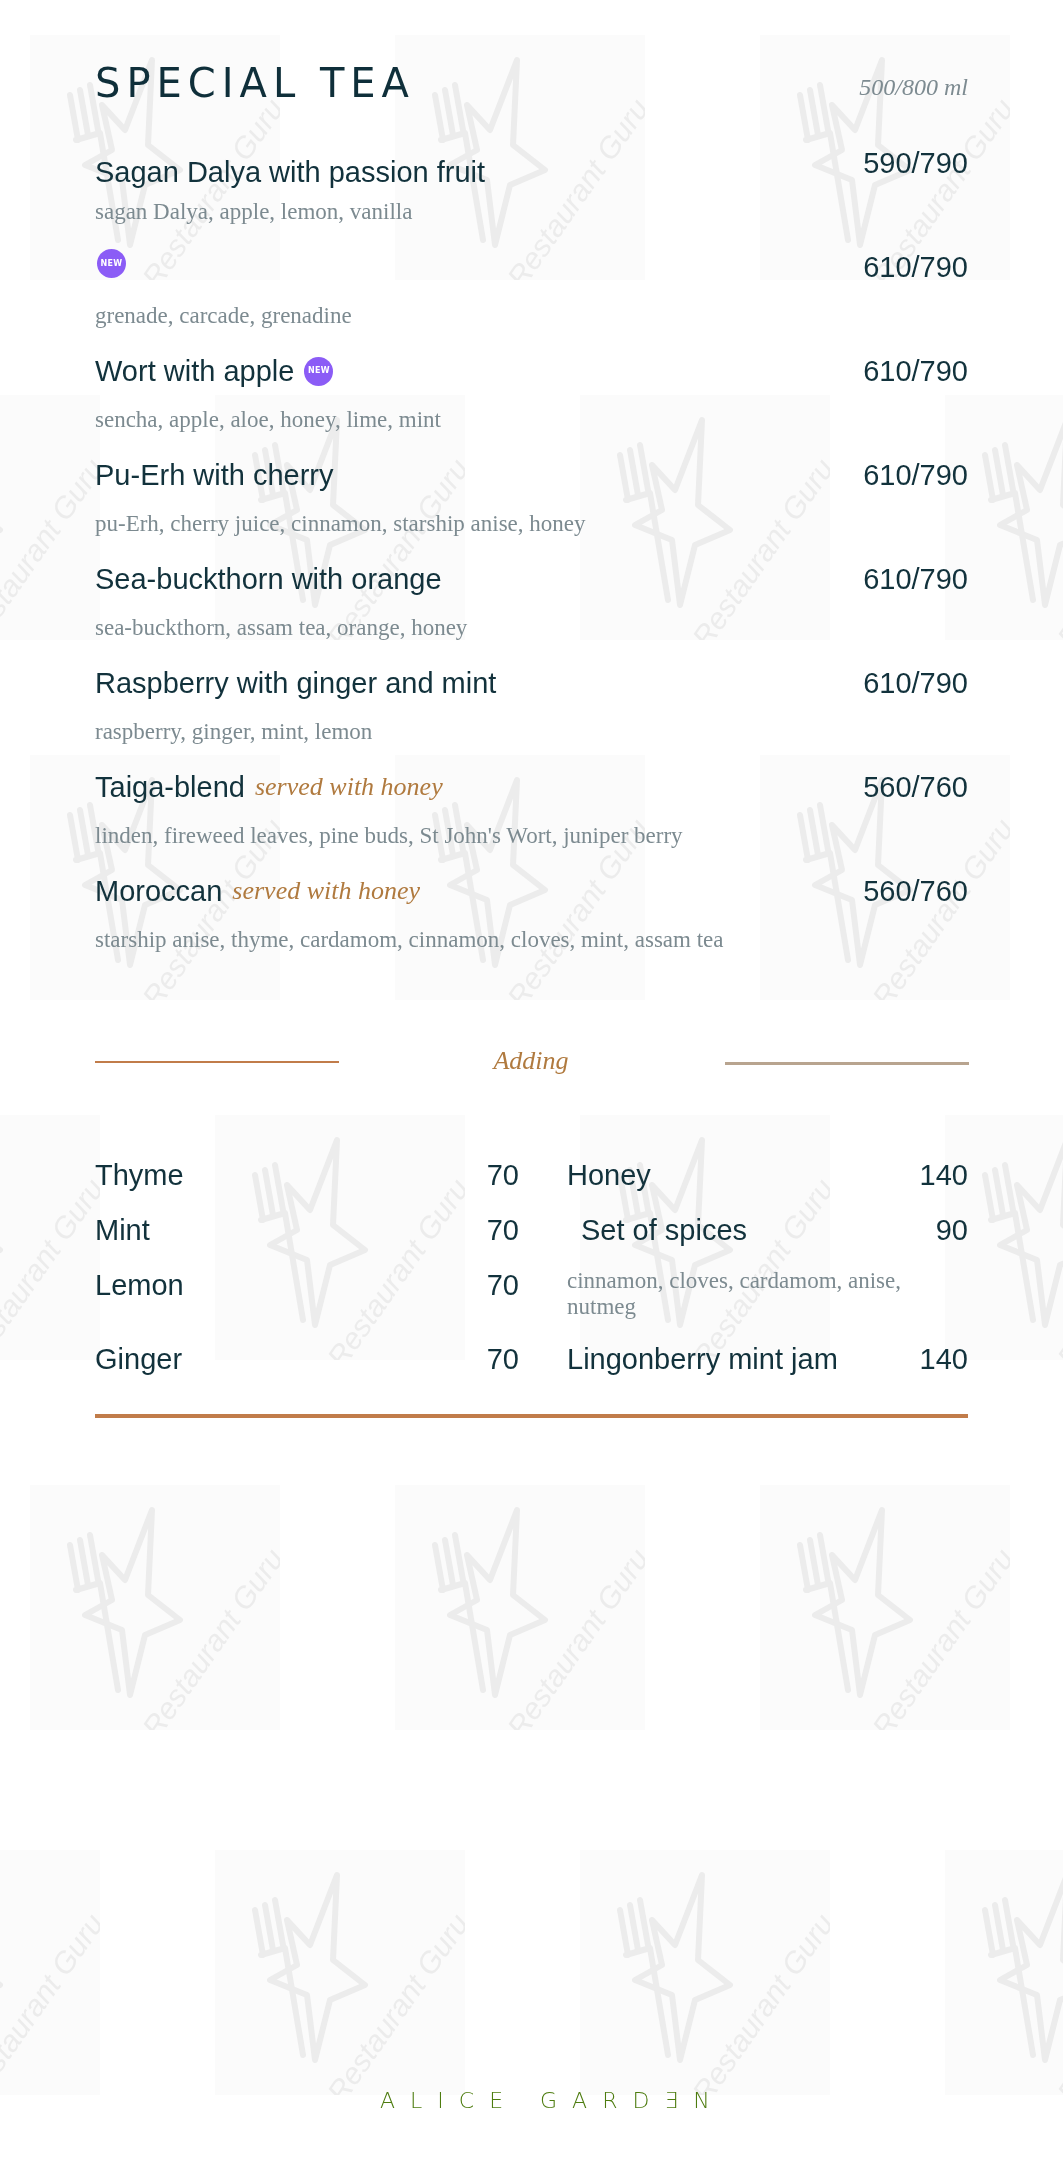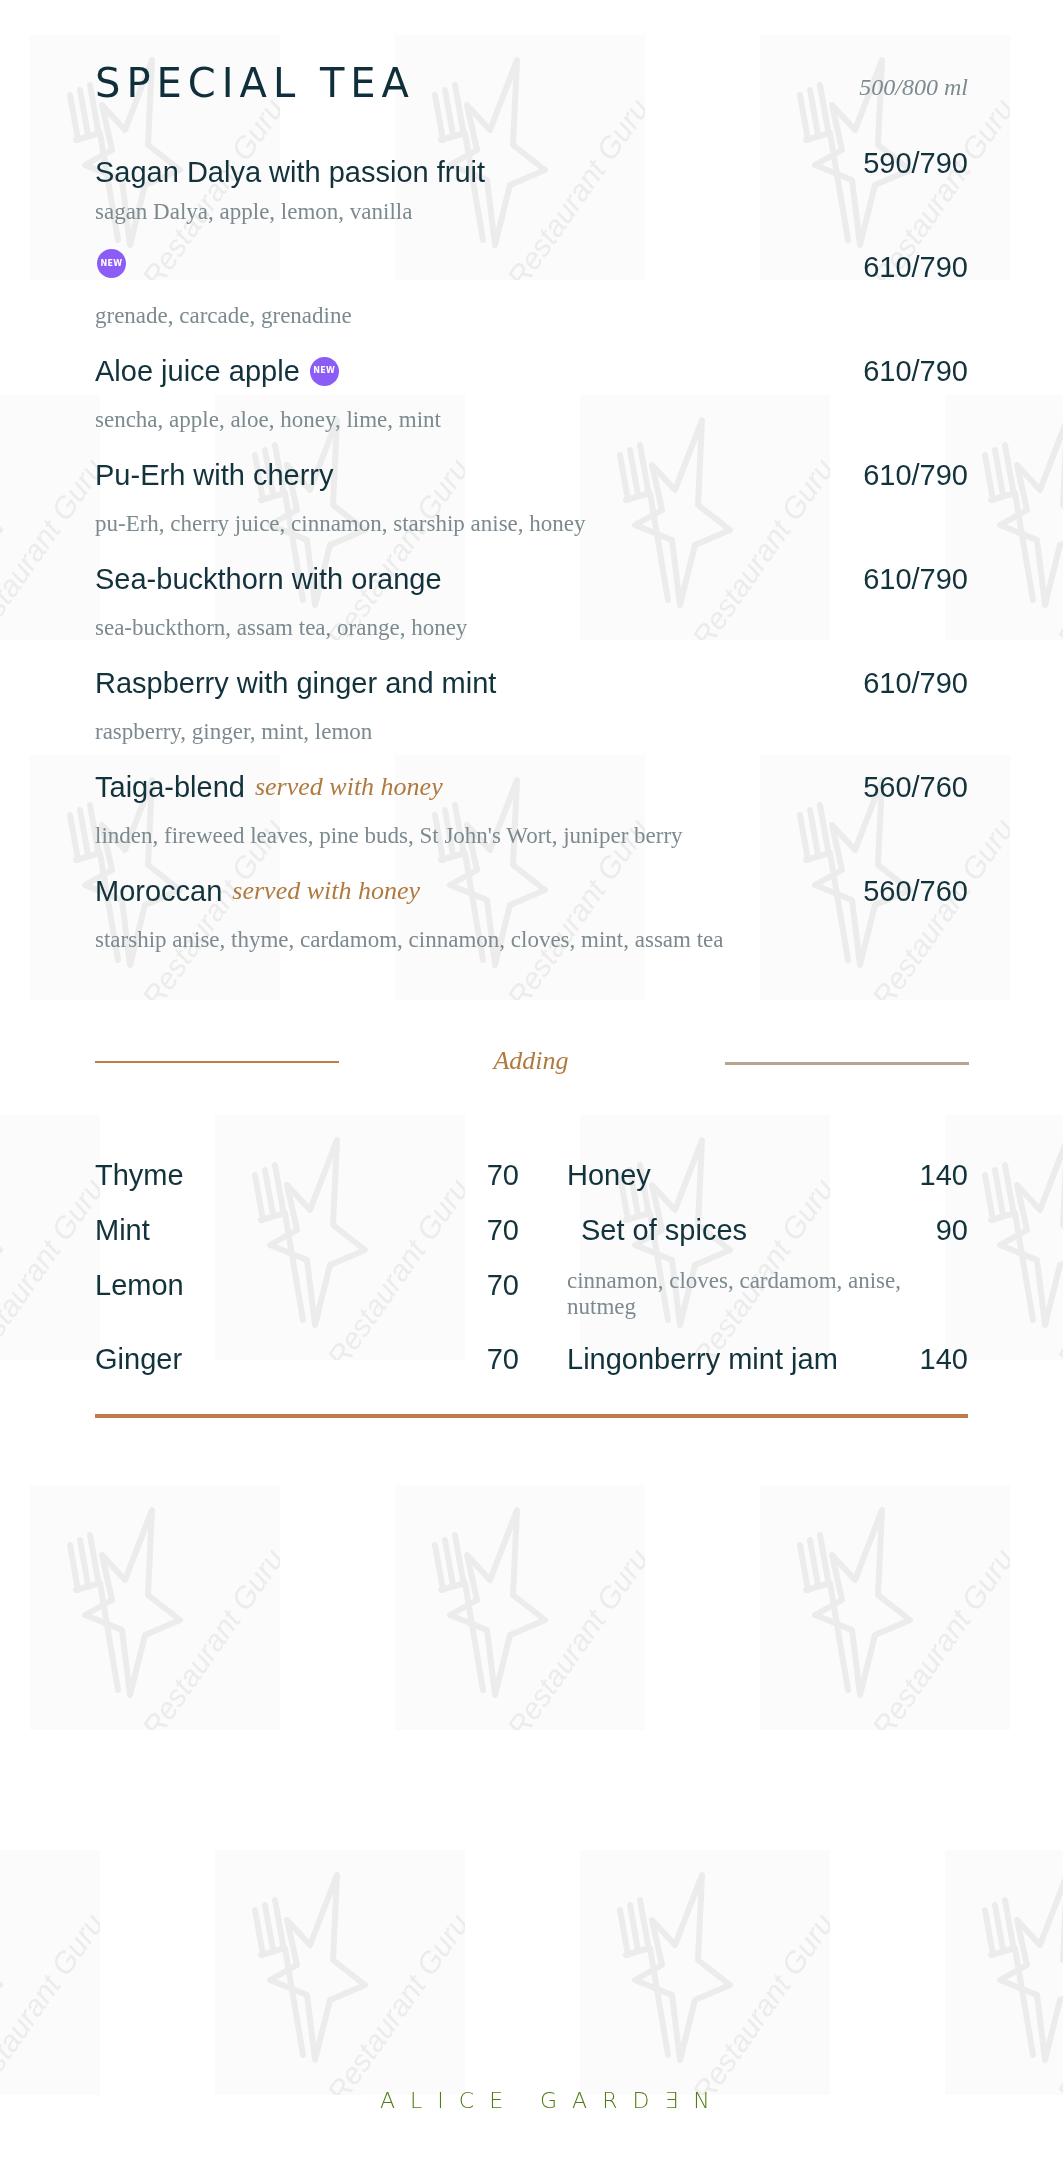--- a/index.html
+++ b/index.html
@@ -266,21 +266,21 @@
       <span>Sagan Dalya with passion fruit</span>
     </div>
     <div class="abs item-price" style="top: 145px;">590/790</div>
     <div class="abs item-desc" style="top: 198px;">sagan Dalya, apple, lemon, vanilla</div>
     <div class="abs item-name" style="top: 249px;">
       <span class="badge">NEW</span>
     </div>
     <div class="abs item-price" style="top: 249px;">610/790</div>
     <div class="abs item-desc" style="top: 302px;">grenade, carcade, grenadine</div>
     <div class="abs item-name" style="top: 353px;">
-      <span>Aloe juice apple</span>
+      <span>Wort with apple</span>
       <span class="badge">NEW</span>
     </div>
     <div class="abs item-price" style="top: 353px;">610/790</div>
     <div class="abs item-desc" style="top: 406px;">sencha, apple, aloe, honey, lime, mint</div>
     <div class="abs item-name" style="top: 457px;">
       <span>Pu-Erh with cherry</span>
     </div>
     <div class="abs item-price" style="top: 457px;">610/790</div>
     <div class="abs item-desc" style="top: 510px;">pu-Erh, cherry juice, cinnamon, starship anise, honey</div>
     <div class="abs item-name" style="top: 561px;">

